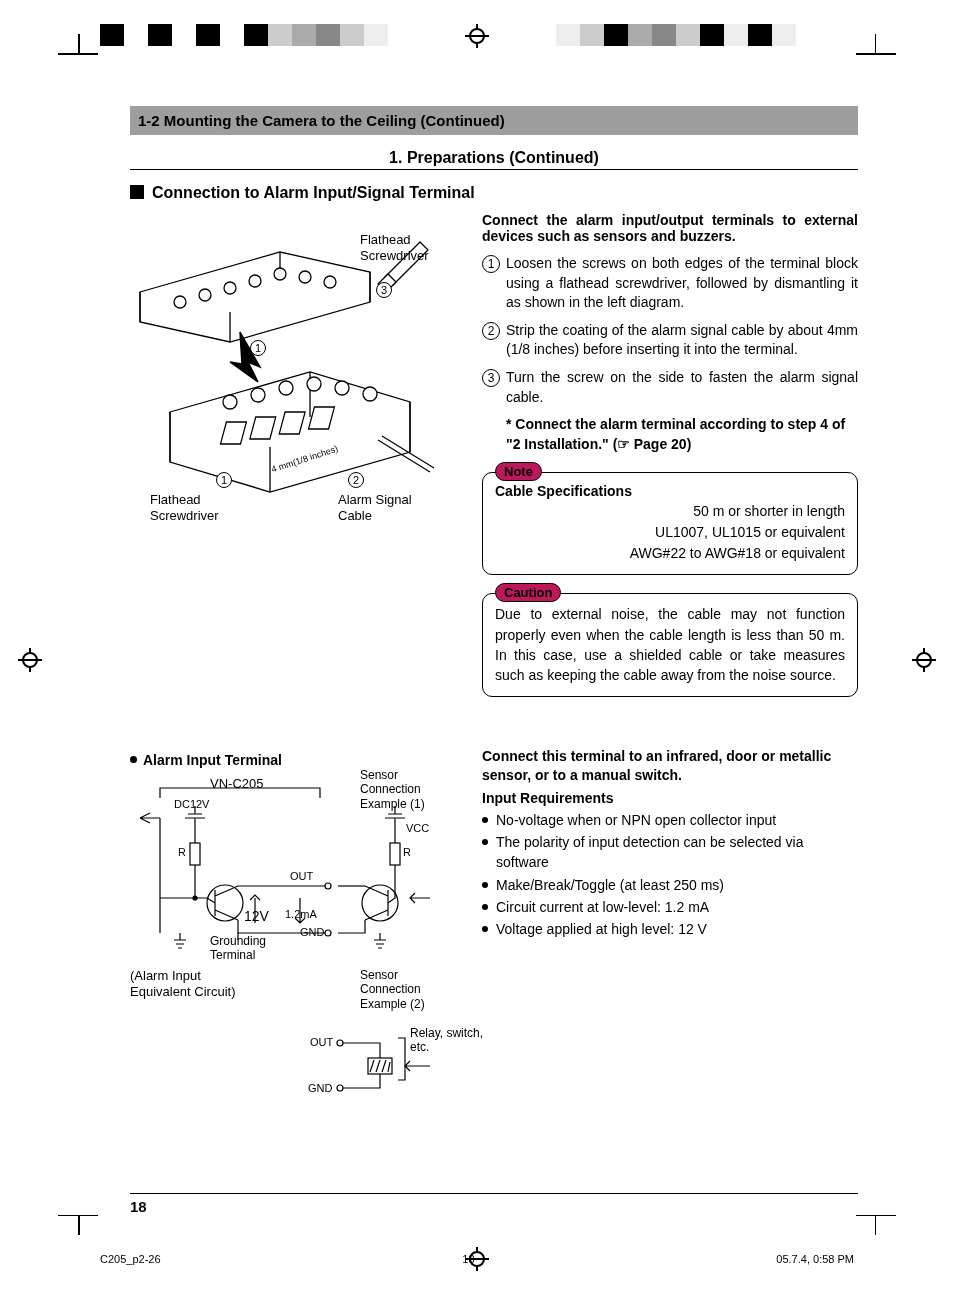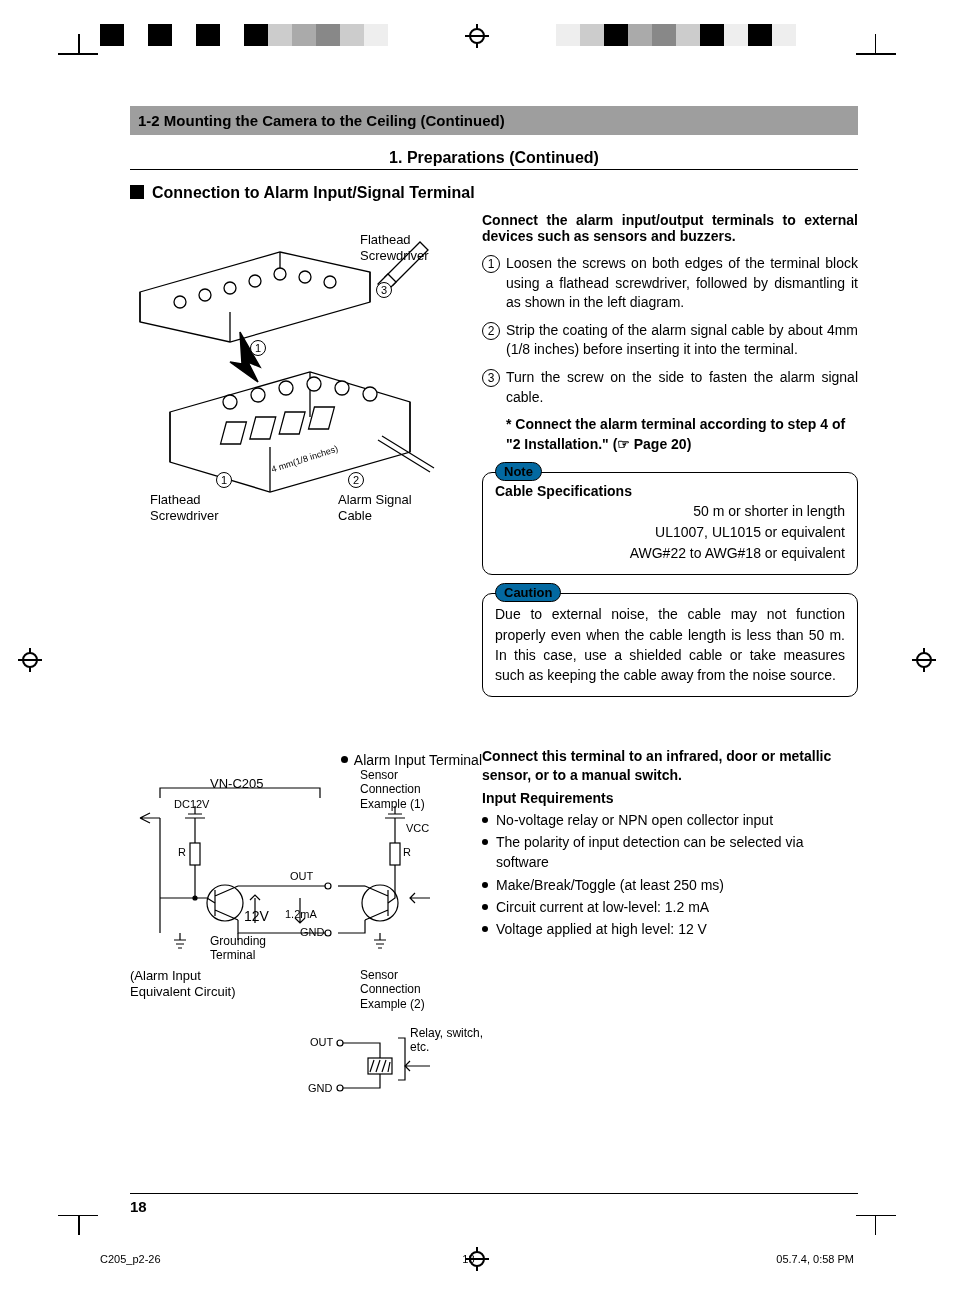--- a/index.html
+++ b/index.html
@@ -140,21 +140,21 @@
     position: relative;
     border: 1px solid #000;
     border-radius: 10px;
     padding: 10px 12px 10px 12px;
     margin-top: 18px;
   }
   .boxed .label {
     position: absolute;
     top: -11px;
     left: 12px;
-    background: #0369a1;
+    background: #be185d;
     border: 1px solid #000;
     border-radius: 10px;
     padding: 1px 8px;
     font-weight: bold;
     font-size: 13px;
   }
   .boxed .bold-line { font-weight: bold; margin-bottom: 2px; }
   .boxed .indent { margin-left: 18px; line-height: 1.5; text-align: right; }
   .caution-text { text-align: justify; line-height: 1.45; }
   .sec2 .hdr {
@@ -176,24 +176,23 @@
   }
   ul.bullets li::before {
     content: "";
     position: absolute;
     left: 0; top: 7px;
     width: 6px; height: 6px;
     background: #000;
     border-radius: 50%;
   }
   .alarm-head {
-    font-weight: normal;
+    font-weight: bold;
     font-size: 14px;
     margin-top: 0px;
-    text-align: right;
   }
   .alarm-head .dot {
     display: inline-block;
     width: 7px; height: 7px;
     background: #000;
     border-radius: 50%;
     margin-right: 6px;
     vertical-align: 2px;
   }
   .page-num {
@@ -474,21 +473,21 @@
 
         <div class="boxed">
           <div class="label">Caution</div>
           <div class="caution-text">Due to external noise, the cable may not function properly even when the cable length is less than 50 m. In this case, use a shielded cable or take measures such as keeping the cable away from the noise source.</div>
         </div>
 
         <div class="sec2">
           <div class="hdr">Connect this terminal to an infrared, door or metallic sensor, or to a manual switch.</div>
           <div class="sub">Input Requirements</div>
           <ul class="bullets">
-            <li>No-voltage relay or NPN open collector input</li>
+            <li>No-voltage when or NPN open collector input</li>
             <li>The polarity of input detection can be selected via software</li>
             <li>Make/Break/Toggle (at least 250 ms)</li>
             <li>Circuit current at low-level: 1.2 mA</li>
             <li>Voltage applied at high level: 12 V</li>
           </ul>
         </div>
       </div>
     </div>
   </div>
 

